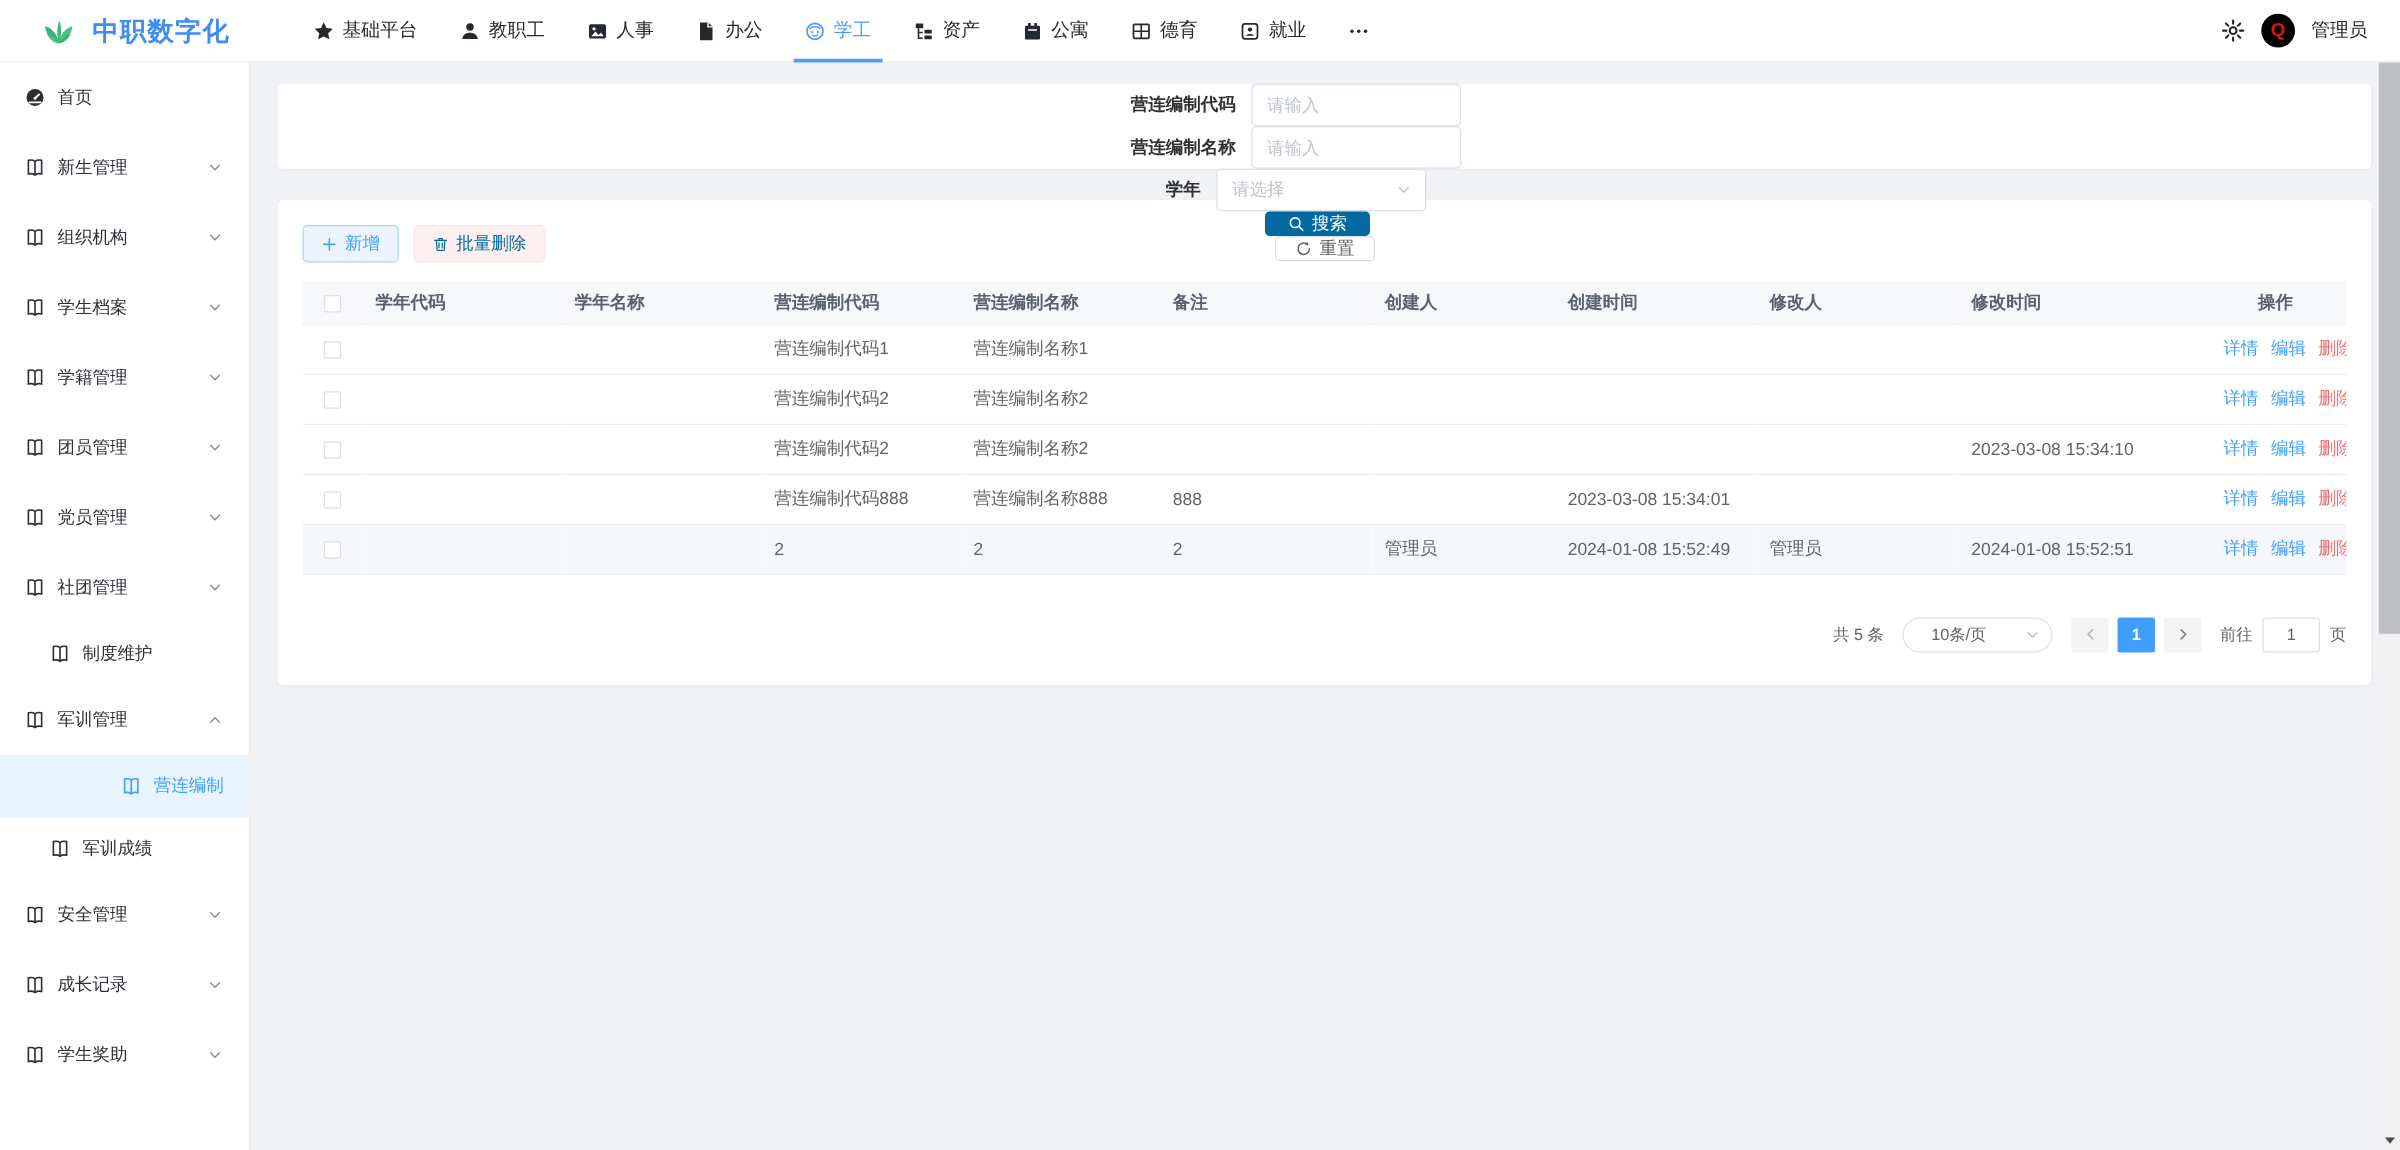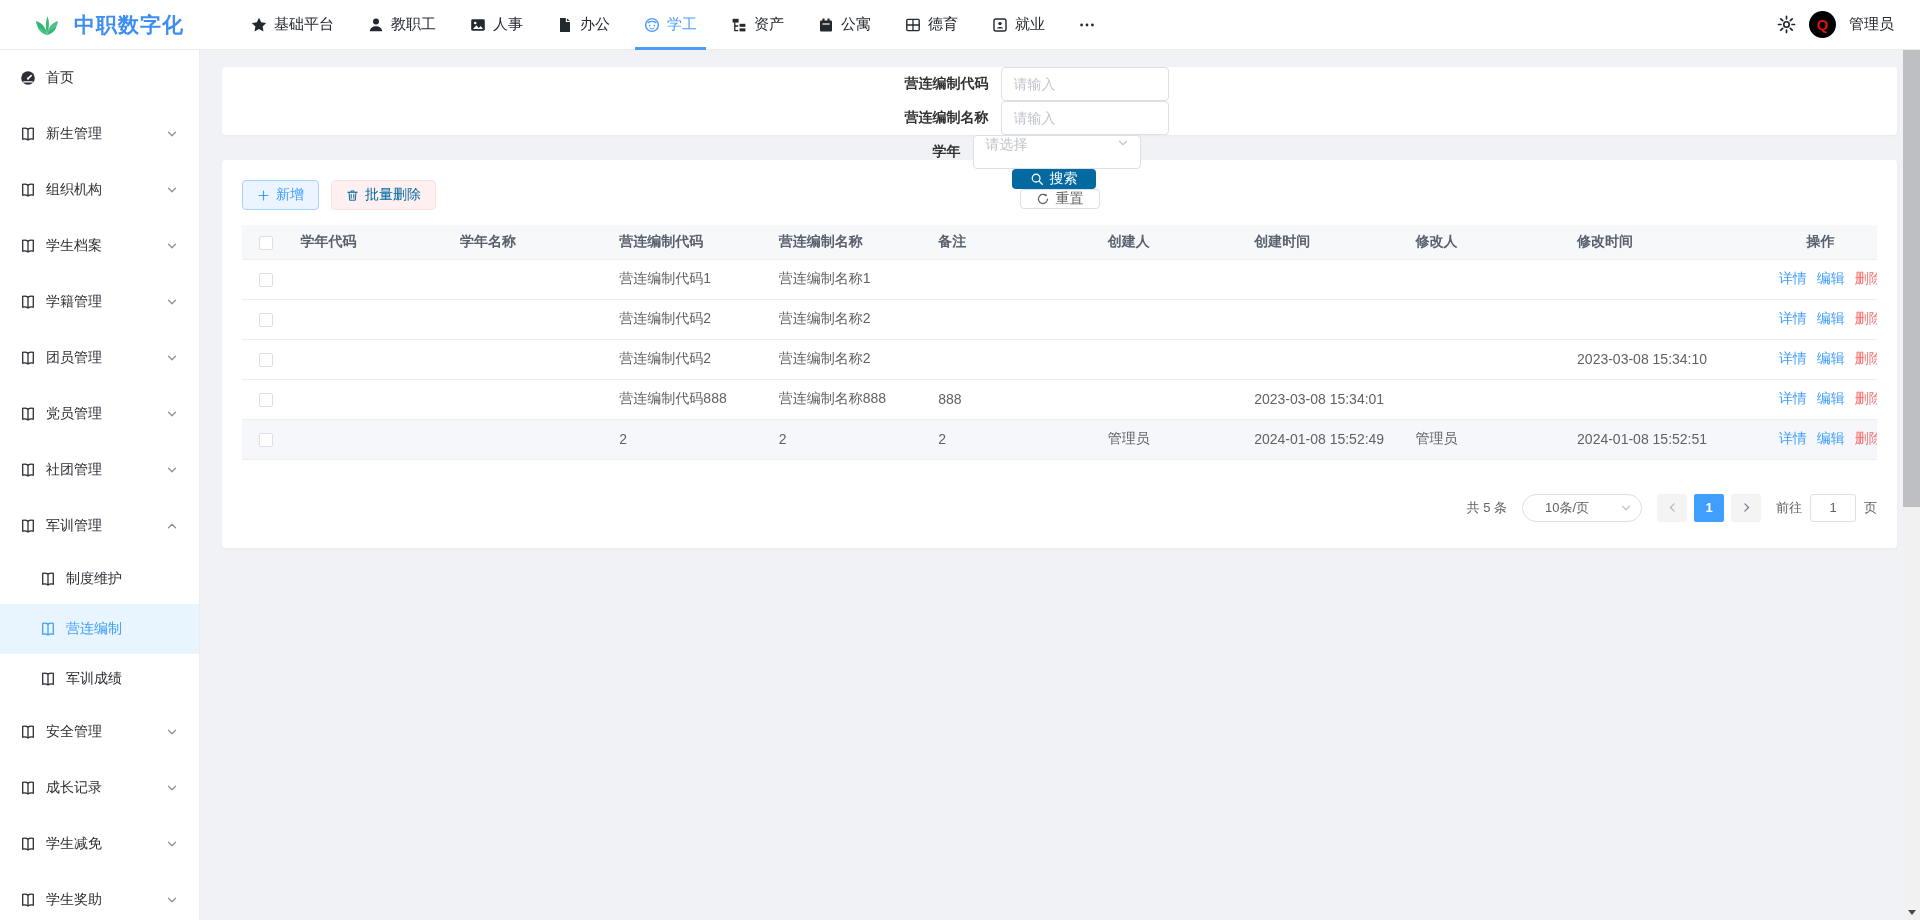--- a/index.html
+++ b/index.html
@@ -23,33 +23,33 @@
   .avatar { width:27px; height:27px; border-radius:50%; background:#000; color:#e8100c; font-weight:700; font-size:15px; display:flex; align-items:center; justify-content:center; cursor:pointer; }
   .user-name { font-size:15px; color:#24282f; cursor:pointer; }
 
   
   .layout { display:flex; height:870px; }
   .sidebar { width:200px; background:#fff; border-right:1px solid #ececec; overflow:hidden; flex:none; }
   .menu-item { height:56px; display:flex; align-items:center; padding:0 20px; font-size:14px; color:#2c2f36; cursor:pointer; }
   .menu-item .m-icon { margin-right:10px; color:#2c2f36; flex:none; }
   .menu-item .chev { margin-left:auto; color:#8a8f99; }
   .sub-item { height:50px; padding-left:40px; }
-  .sub-item.active { background:#e8f4fe; color:#409eff; }
+  .sub-item.active { background:#e8f4fe; color:#409eff;justify-content:flex-end; }
   .sub-item.active .m-icon { color:#409eff; }
 
   .content { flex:1; padding:17px 23px 0 22px; overflow:hidden; }
   .card { background:#fff; border-radius:4px; box-shadow:0 1px 3px rgba(0,0,0,.04);flex-direction:column; }
 
   
   .search-card { height:68px; display:flex; align-items:center; padding:0 24px; }
   .field { display:flex; align-items:center; margin-right:46px; }
   .field-label { font-weight:700; font-size:14px; color:#303133; margin-right:12px; white-space:nowrap; }
   .text-input { width:168px; height:34px; border:1px solid #dcdfe6; border-radius:4px; padding:0 12px; font-size:14px; color:#606266; outline:none; font-family:inherit; }
   .text-input::placeholder { color:#c0c4cc; }
-  .select-box { width:168px; height:34px; border:1px solid #dcdfe6; border-radius:4px; padding:0 10px 0 12px; display:flex; align-items:flex-start; justify-content:space-between; cursor:pointer; background:#fff; }
+  .select-box { width:168px; height:34px; border:1px solid #dcdfe6; border-radius:4px; padding:0 10px 0 12px; display:flex; align-items:center; justify-content:space-between; cursor:pointer; background:#fff; }
   .select-box .sel-text { font-size:14px; color:#bfc4cc; }
   .select-box .chev { color:#c0c4cc; }
   .btn { display:inline-flex; align-items:center; gap:6px; border-radius:4px; font-size:14px; cursor:pointer; border:1px solid transparent; white-space:nowrap; }
   .btn-search { height:36px; padding:0 17px; background:#0369a1; color:#fff; margin-right:12px; }
   .btn-reset { height:36px; padding:0 15px; background:#fff; border-color:#dcdfe6; color:#606266; }
 
   
   .table-card { margin-top:25px; padding:20px 20px 26px; }
   .toolbar { display:flex; gap:12px; margin-bottom:15px; }
   .btn-add { height:30px; padding:0 14px; background:#ecf5ff; border-color:#a6d2ff; color:#409eff; }
@@ -385,55 +385,55 @@
             <use href="#i-book"></use>
           </svg>
         </span>
       <span>社团管理</span>
       <span class="chev">
           <svg width="14" height="14">
             <use href="#i-chev-down"></use>
           </svg>
         </span>
     </div>
+    <div class="menu-item sub-item">
+      <span class="m-icon">
+          <svg width="16" height="16">
+            <use href="#i-book"></use>
+          </svg>
+        </span>
+      <span>制度维护</span>
+    </div>
     <div class="menu-item">
       <span class="m-icon">
           <svg width="16" height="16">
             <use href="#i-book"></use>
           </svg>
         </span>
       <span>军训管理</span>
       <span class="chev">
           <svg width="14" height="14">
             <use href="#i-chev-up"></use>
           </svg>
         </span>
     </div>
+    <div class="menu-item sub-item active">
+      <span class="m-icon">
+          <svg width="16" height="16">
+            <use href="#i-book"></use>
+          </svg>
+        </span>
+      <span>营连编制</span>
+    </div>
     <div class="menu-item sub-item">
       <span class="m-icon">
           <svg width="16" height="16">
             <use href="#i-book"></use>
           </svg>
         </span>
-      <span>制度维护</span>
-    </div>
-    <div class="menu-item sub-item active">
-      <span class="m-icon">
-          <svg width="16" height="16">
-            <use href="#i-book"></use>
-          </svg>
-        </span>
-      <span>营连编制</span>
-    </div>
-    <div class="menu-item sub-item">
-      <span class="m-icon">
-          <svg width="16" height="16">
-            <use href="#i-book"></use>
-          </svg>
-        </span>
       <span>军训成绩</span>
     </div>
     <div class="menu-item">
       <span class="m-icon">
           <svg width="16" height="16">
             <use href="#i-book"></use>
           </svg>
         </span>
       <span>安全管理</span>
       <span class="chev">
@@ -442,33 +442,20 @@
           </svg>
         </span>
     </div>
     <div class="menu-item">
       <span class="m-icon">
           <svg width="16" height="16">
             <use href="#i-book"></use>
           </svg>
         </span>
       <span>成长记录</span>
-      <span class="chev">
-          <svg width="14" height="14">
-            <use href="#i-chev-down"></use>
-          </svg>
-        </span>
-    </div>
-    <div class="menu-item">
-      <span class="m-icon">
-          <svg width="16" height="16">
-            <use href="#i-book"></use>
-          </svg>
-        </span>
-      <span>学生减免</span>
       <span class="chev">
           <svg width="14" height="14">
             <use href="#i-chev-down"></use>
           </svg>
         </span>
     </div>
     <div class="menu-item">
       <span class="m-icon">
           <svg width="16" height="16">
             <use href="#i-book"></use>

